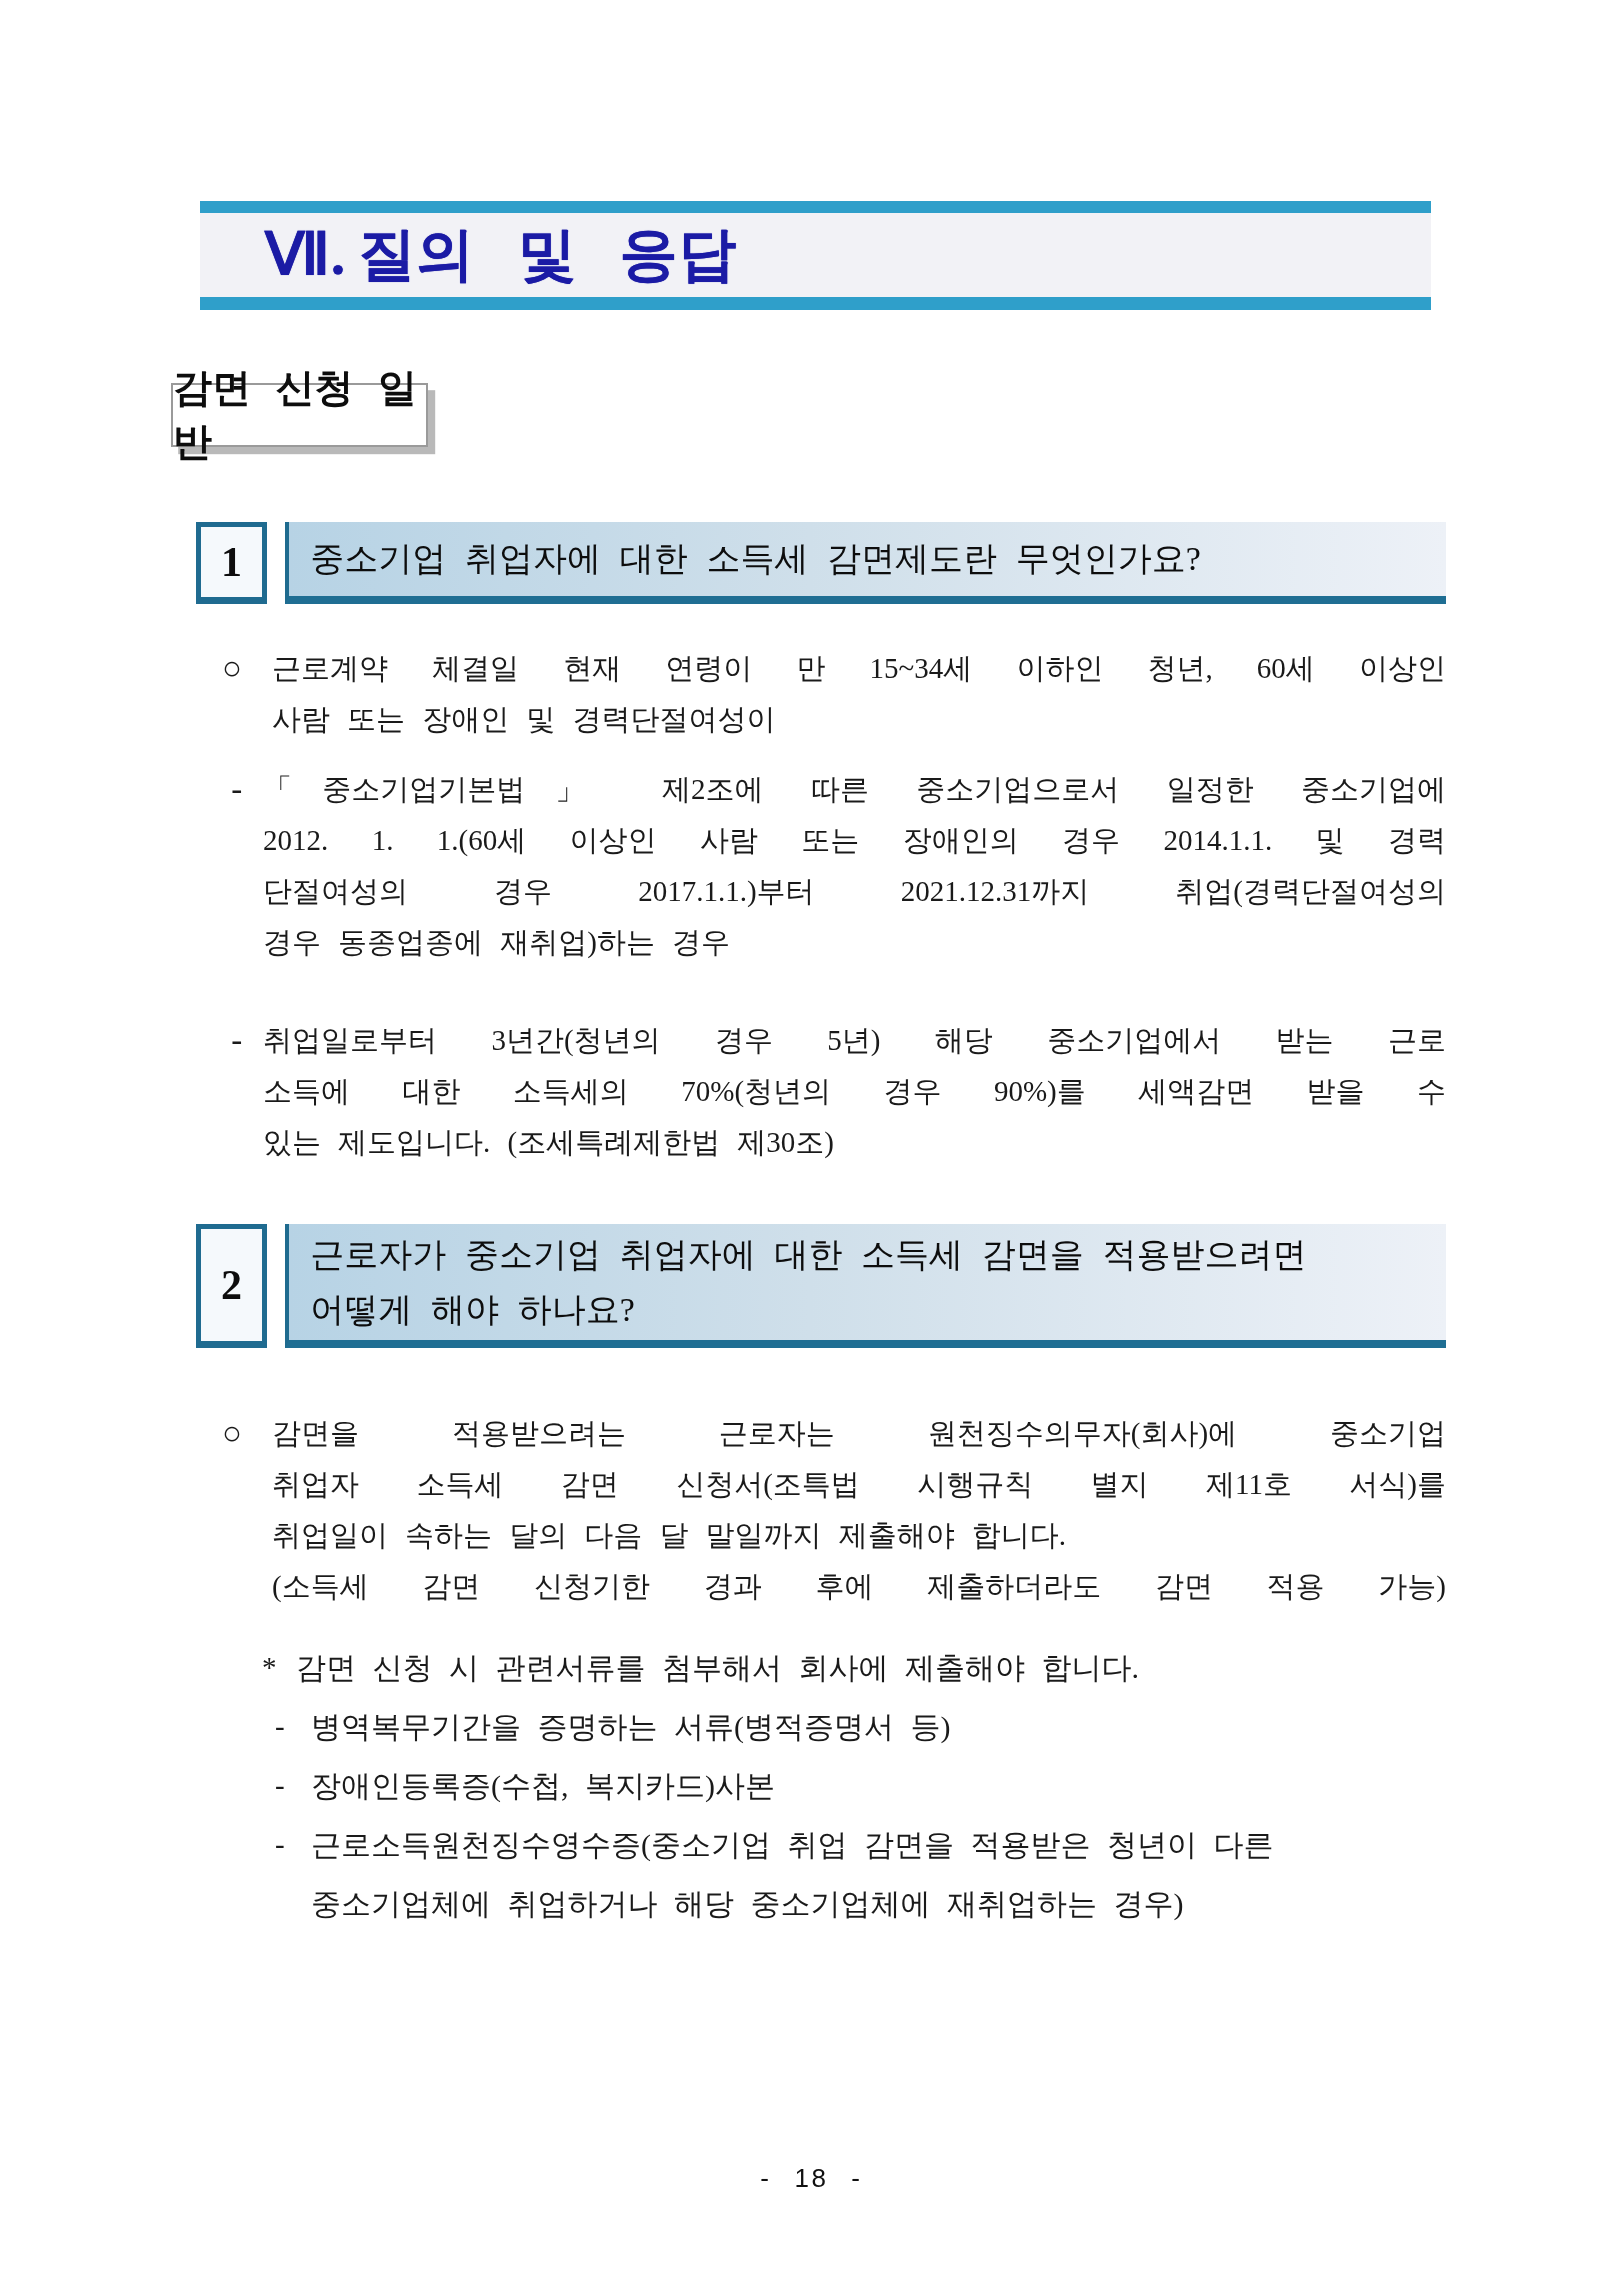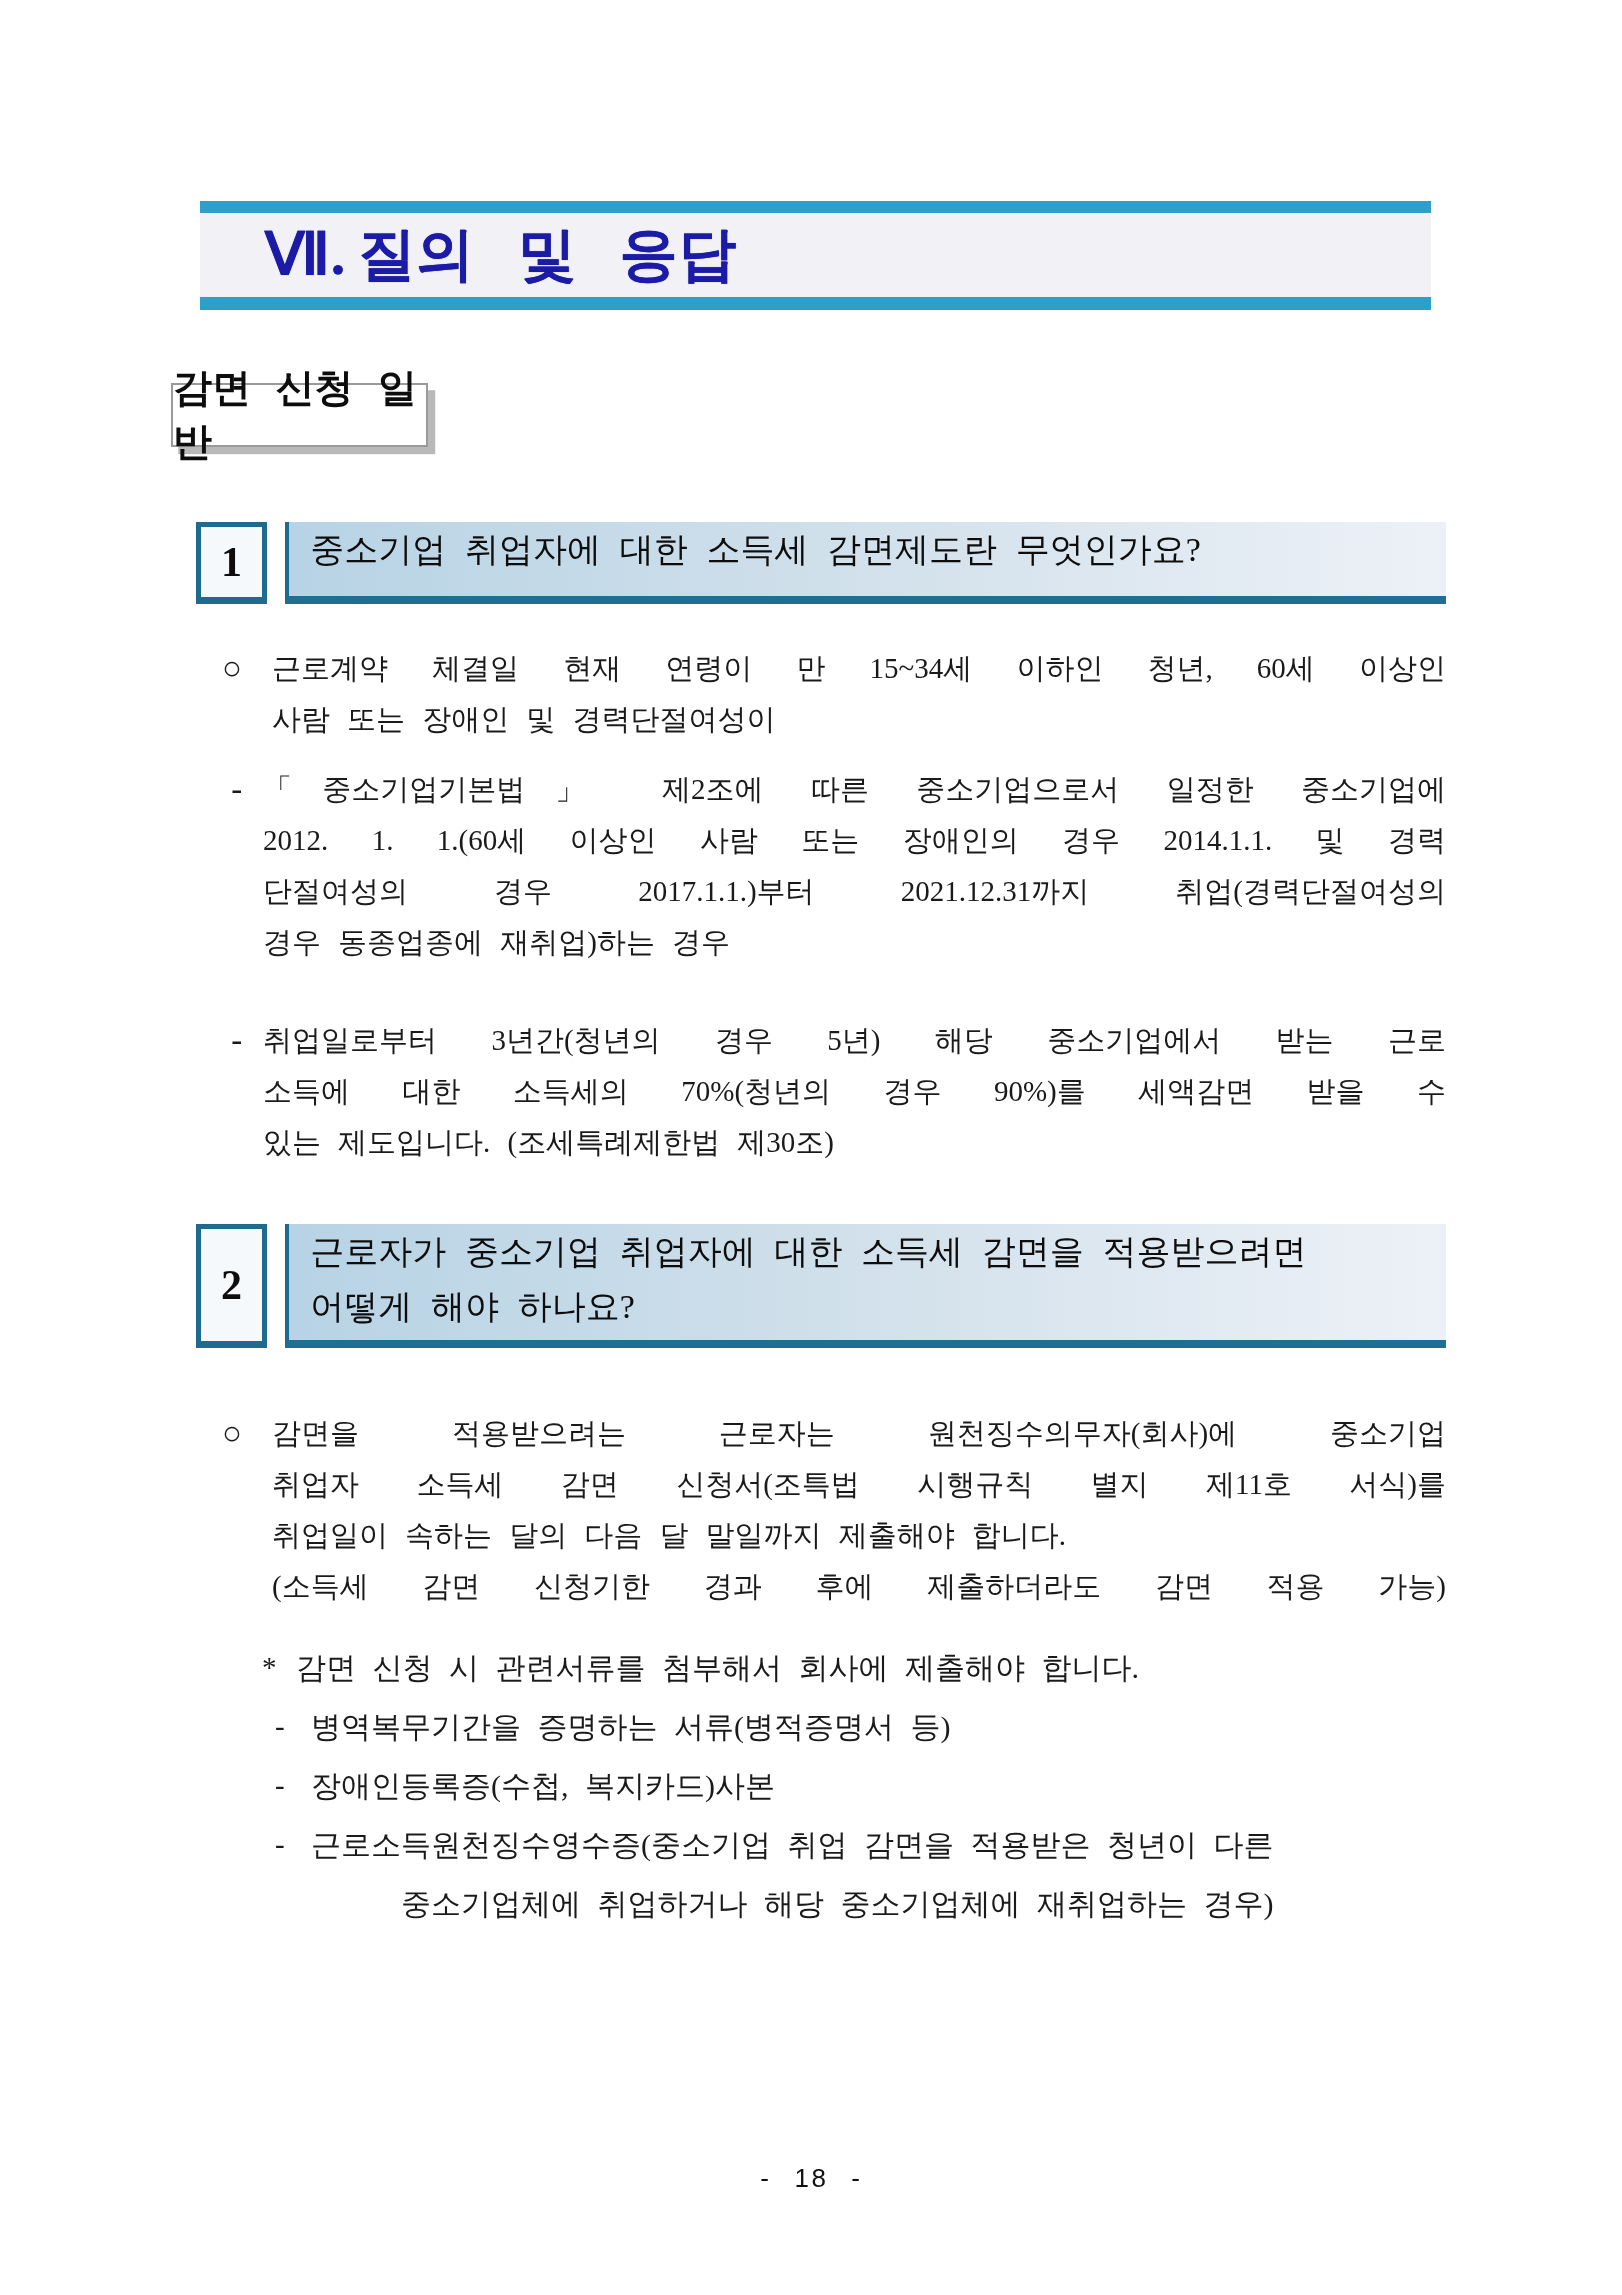--- a/index.html
+++ b/index.html
@@ -52,21 +52,21 @@
     background:#F5F9FC;
     display:flex;align-items:center;justify-content:center;
     font-weight:700;font-size:42px;color:#0d0d0d;
   }
   .q-panel{
     flex:1;margin-left:17.7px;box-sizing:border-box;
     background:linear-gradient(90deg,#B7D3E5 0%,#CFDfEA 45%,#EDF1F7 100%);
     border-left:4.6px solid #1F6B8F;
     border-bottom:8.5px solid #1F6E93;
     padding-left:21.6px;padding-right:13px;
-    display:flex;flex-direction:column;justify-content:flex-start;
+    display:flex;flex-direction:column;justify-content:center;
     font-size:34px;color:#0d0d0d;
     word-spacing:0.30em;
   }
   .q-panel .q-line{line-height:55px;}
   
   .answers{padding:0 177px 0 222px;}
   .para{display:flex;margin-top:19.6px;}
   .para .bullet{flex:0 0 50px;font-size:33px;line-height:51px;}
   .para.dash .bullet{flex:0 0 41px;padding-left:9.2px;box-sizing:border-box;}
   .para .lines{flex:1;min-width:0;}
@@ -78,21 +78,21 @@
   .p-first{margin-top:39px;}
   .p-gap{margin-top:47px;}
   
   .notes{padding:26px 177px 0 262px;}
   .note-head{display:flex;}
   .note-head .bullet{flex:0 0 34px;font-size:29px;line-height:59px;}
   .note-item{display:flex;margin-left:13px;}
   .note-item .bullet{flex:0 0 36px;font-size:29px;line-height:59px;}
   .note-line{
     font-size:30px;line-height:59px;
-    word-spacing:0.3em;word-break:keep-all;text-align:right;
+    word-spacing:0.3em;word-break:keep-all;
   }
   .note-line.j{text-align:justify;text-align-last:justify;}
   
   .page-number{
     position:absolute;left:0;right:0;top:2163px;
     text-align:center;
     font-family:"Liberation Sans", sans-serif;
     font-size:26px;color:#111;letter-spacing:2.6px;word-spacing:0.5em;
   }
 </style>

